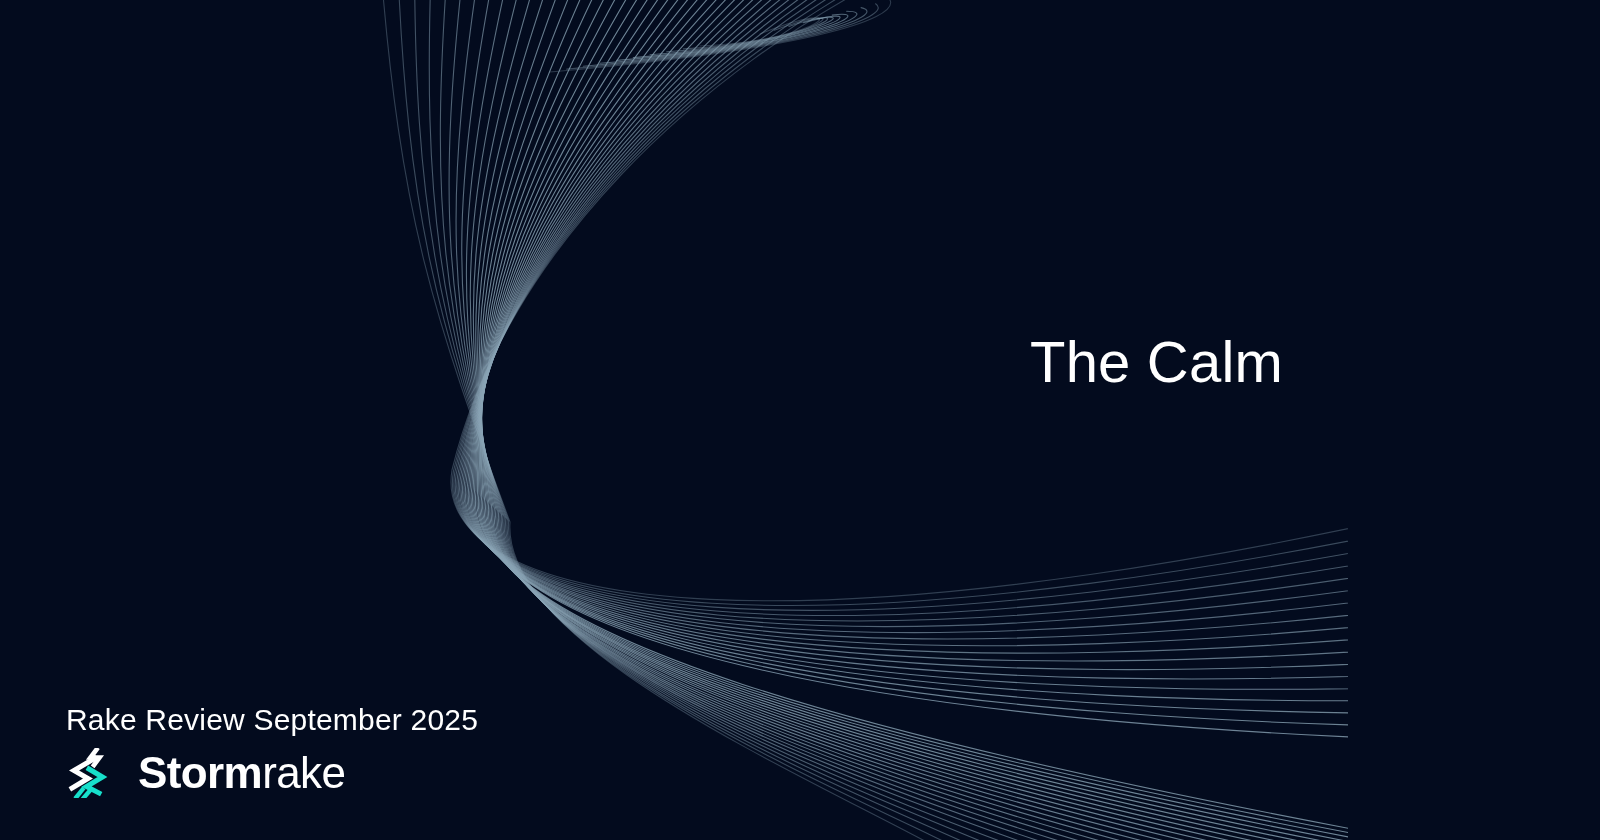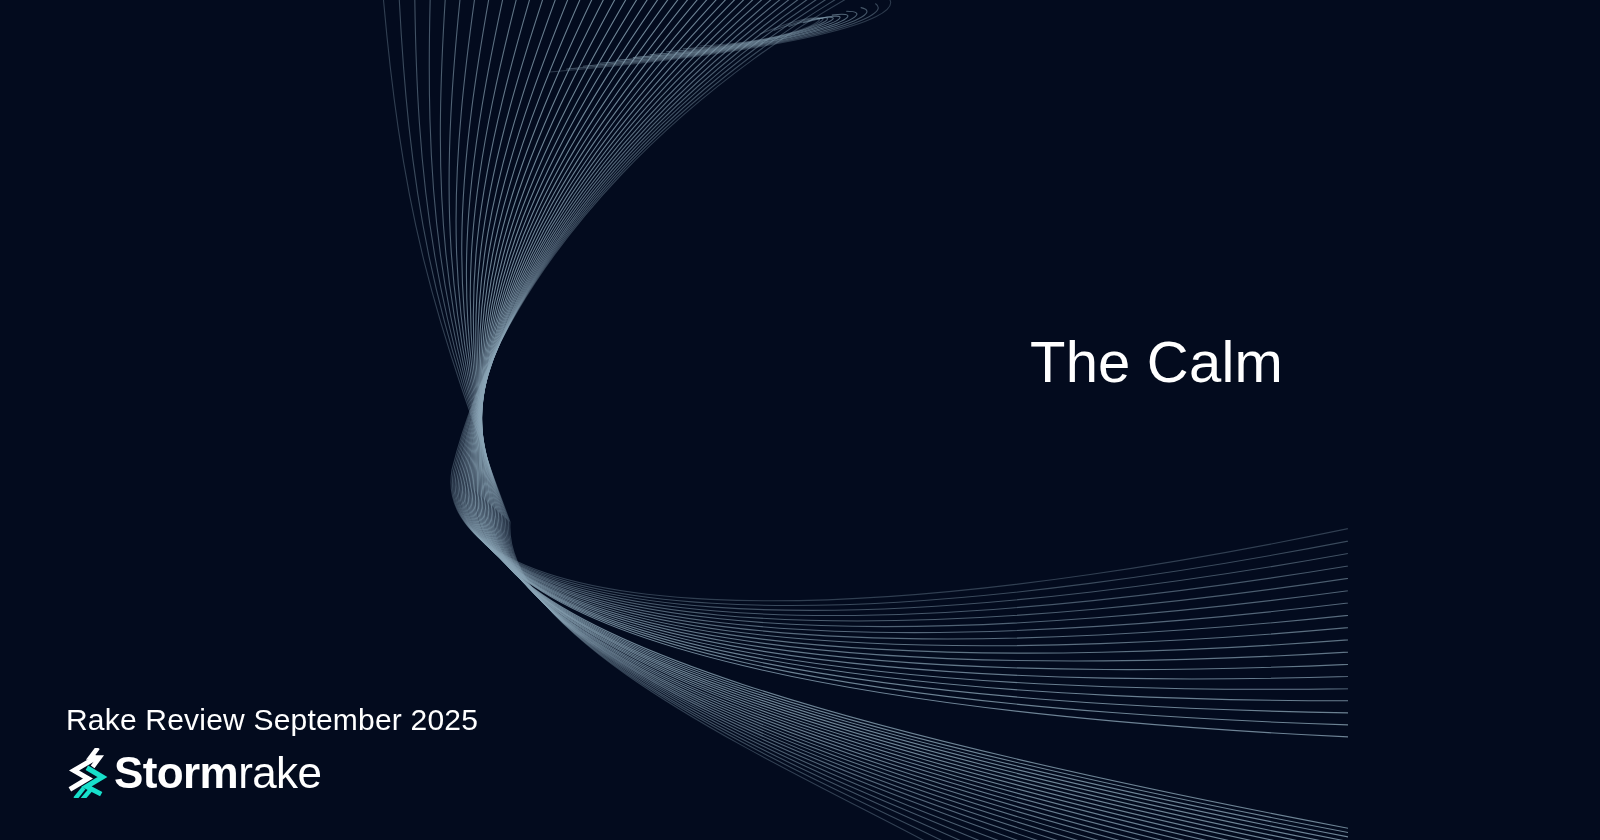--- a/index.html
+++ b/index.html
@@ -54,21 +54,21 @@
     font-weight: 300;
     letter-spacing: 0.2px;
     line-height: 36px;
     margin: 0 11px 10px 0;
     white-space: nowrap;
   }
 
   .logo-lockup {
     display: flex;
     align-items: center;
-    gap: 2px;
+    gap: 26px;
   }
   .logo-mark {
     width: 46px;
     height: 50px;
     flex: 0 0 auto;
     display: block;
   }
   .logo-wordmark {
     font-size: 44px;
     line-height: 46px;

